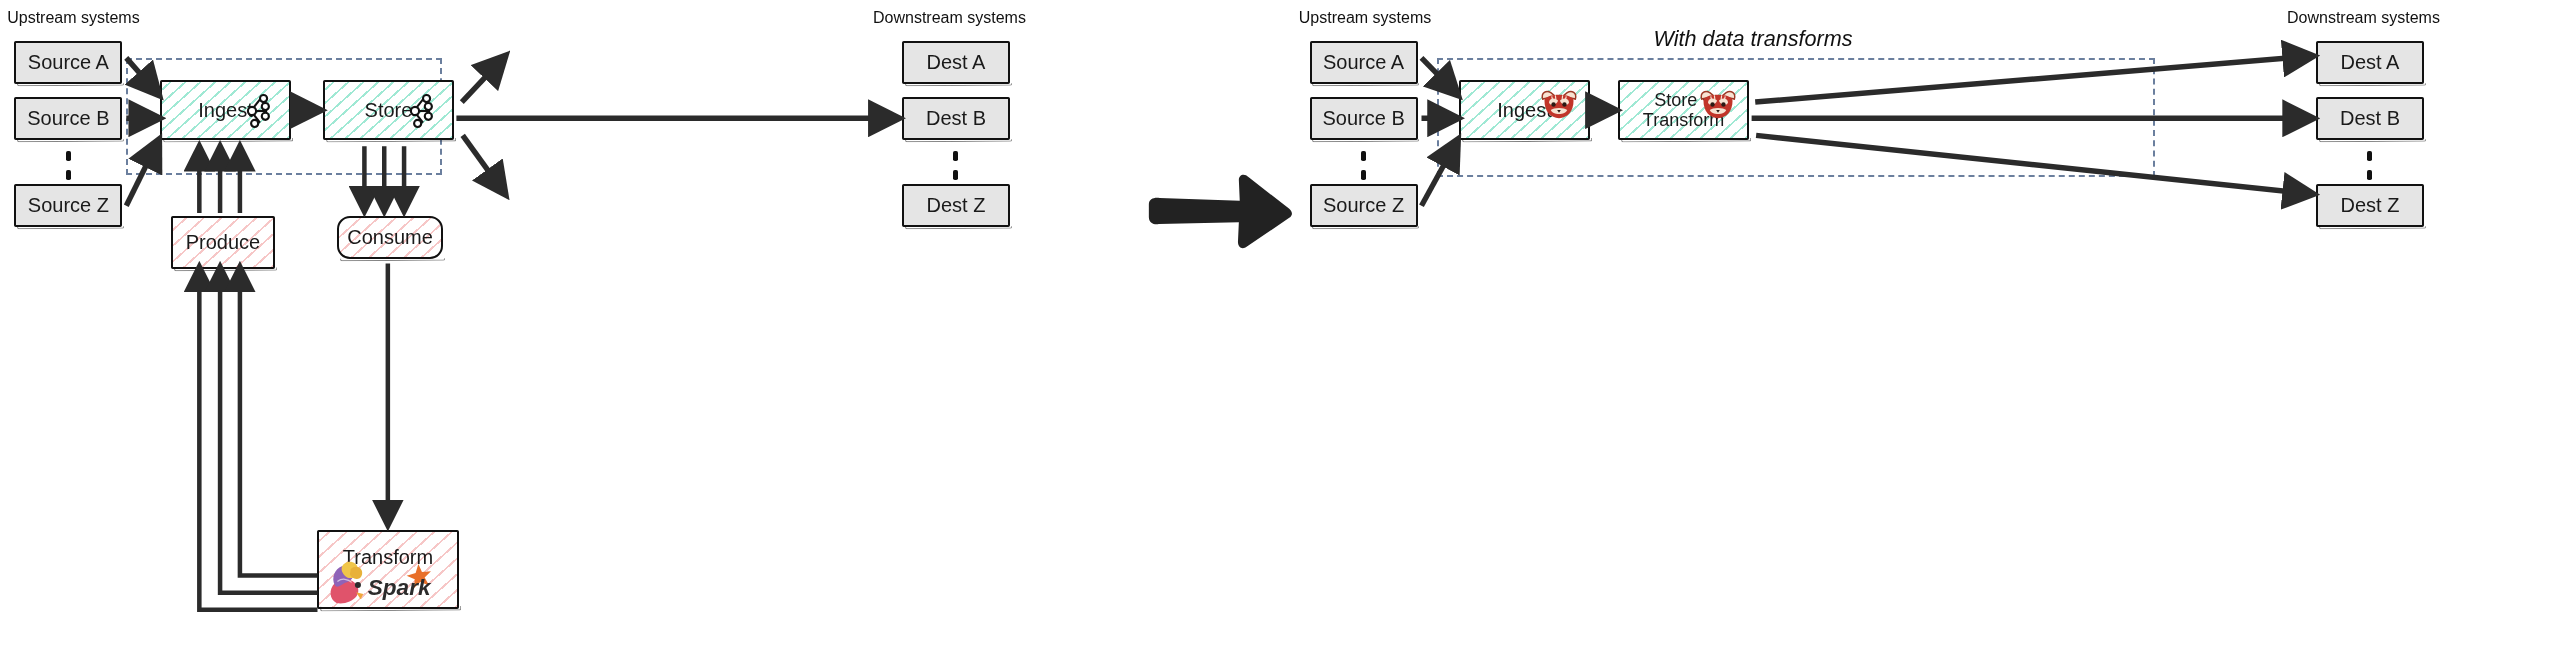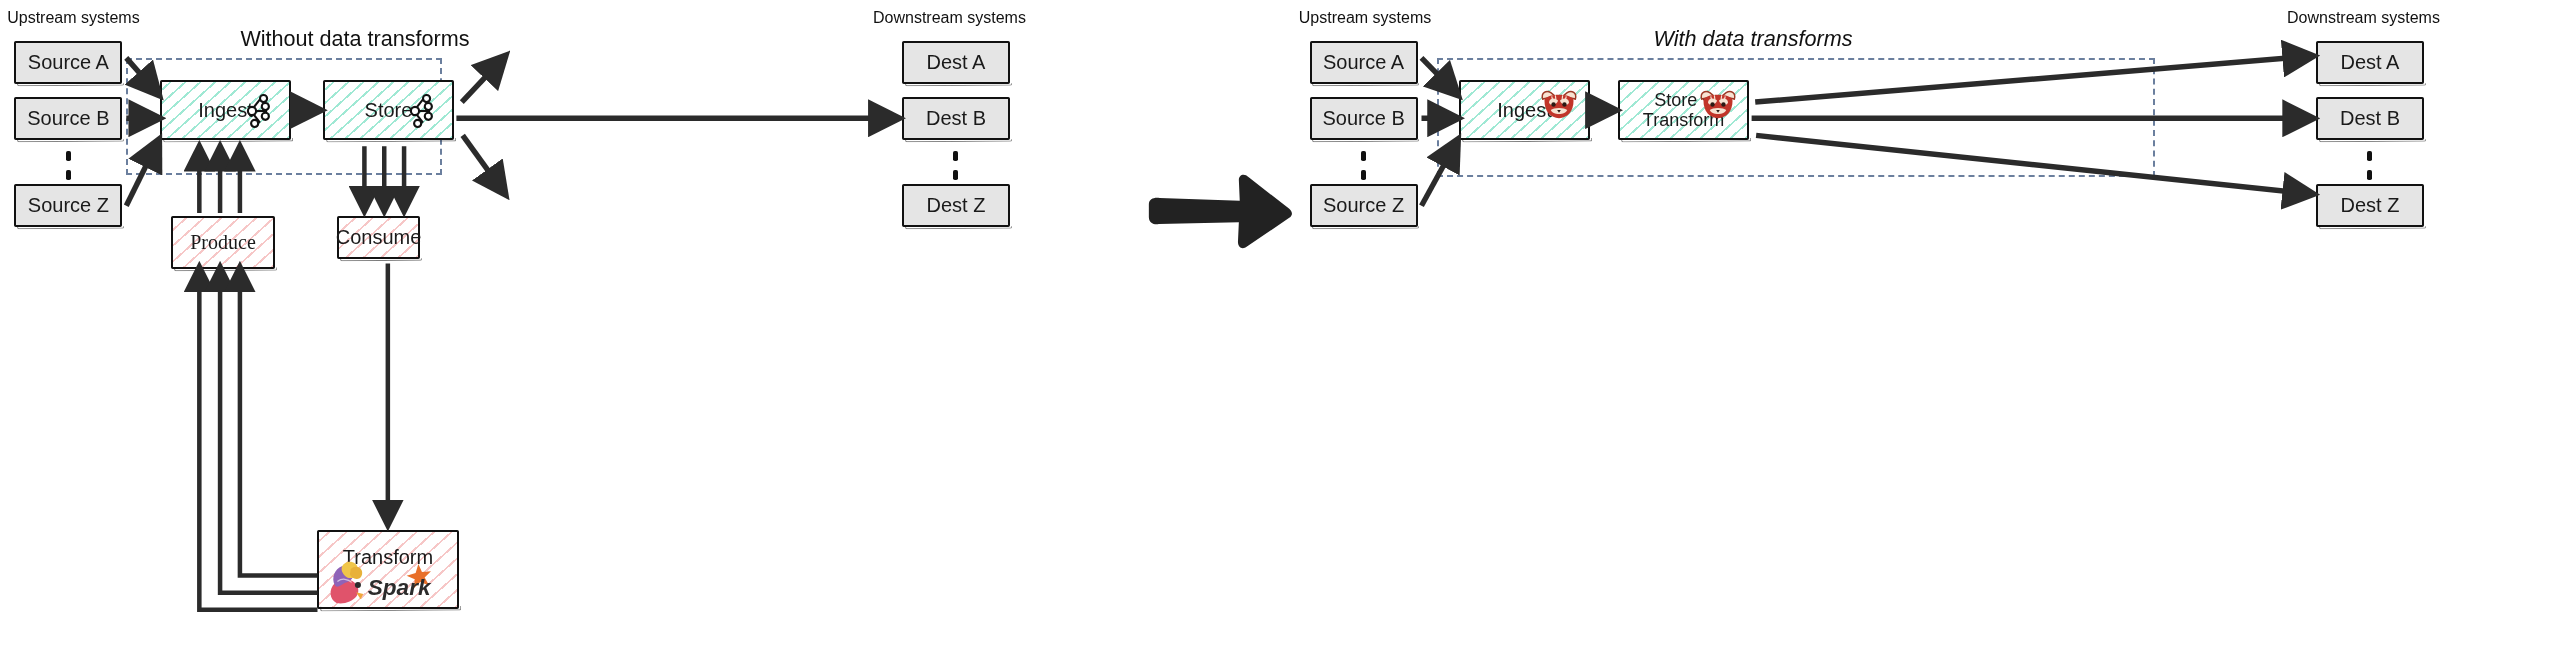--- a/index.html
+++ b/index.html
@@ -61,21 +61,20 @@
 </style>
 </head>
 <body>
 
 <div class="panel left">
 
   <div class="hdr" style="left:7.2px;top:3.6px;">Upstream systems</div>
 
   <div class="hdr" style="left:873px;top:3.6px;">Downstream systems</div>
 
-  <div class="ttl" style="left:206px;top:27px;width:298px;">Without data transforms</div>
 
   <div class="dashed" style="left:126px;top:58px;width:316px;height:117px;"></div>
 
   <div class="box tilt" style="left:14.4px;top:41px;width:108px;height:43px;">
     <span class="lbl">Source A</span>
   </div>
   <div class="box tilt" style="left:14.4px;top:97px;width:108px;height:43px;">
     <span class="lbl">Source B</span>
   </div>
   <div class="ell" style="left:66px;top:151px;width:5.4px;height:29px;">
@@ -119,25 +118,25 @@
           <circle cx="22" cy="7" r="4"></circle>
           <circle cx="9" cy="21" r="4.6"></circle>
           <circle cx="24" cy="16" r="4"></circle>
           <circle cx="24" cy="27" r="4"></circle>
           <circle cx="12" cy="35" r="4"></circle>
         </g>
       </svg>
     </span>
   </div>
 
-  <div class="box tilt pink" style="left:171px;top:216px;width:104px;height:53px;font-family:Liberation Serif, serif;">
+  <div class="box tilt pink" style="left:171px;top:216px;width:104px;height:53px;">
     <span class="lbl">Produce</span>
   </div>
 
-  <div class="box tilt pink" style="left:337px;top:216px;width:83px;height:43px;">
+  <div class="box tilt pink" style="left:337px;top:216px;width:106px;height:43px;border-radius:13px;">
     <span class="lbl">Consume</span>
   </div>
 
   <div class="box tilt pink" style="left:317px;top:530px;width:142px;height:79px;">
     <span class="lbl" style="position:absolute;left:0;right:0;top:14.4px;">Transform</span>
 
     <span class="icon flink" style="left:5.4px;bottom:1.8px;">
       <svg viewBox="0 0 56 52" width="50" height="47">
         <path d="M14 50 C6 46 5 35 12 28 C18 22 28 22 34 27 C39 31 40 38 36 43 C32 48 22 52 14 50 Z" fill="#e0536b"></path>
         <path d="M12 30 C8 22 12 12 20 9 C26 7 32 10 33 16 C34 21 30 26 25 27 C20 28 15 35 12 30 Z" fill="#8f63b8"></path>

